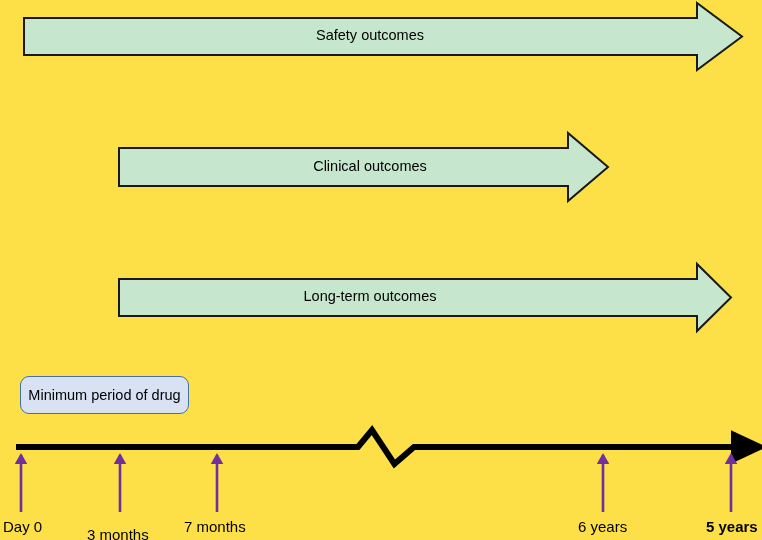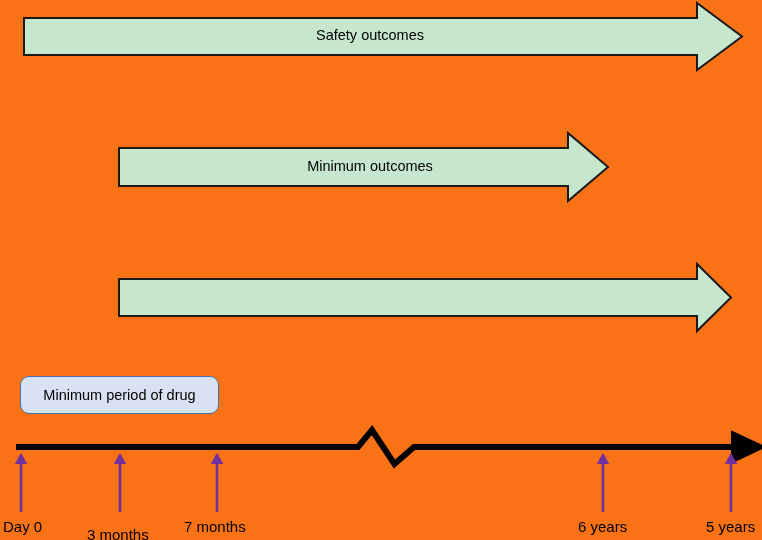--- a/index.html
+++ b/index.html
@@ -8,21 +8,21 @@
     padding: 0;
     background: #ffffff;
   }
   body {
     font-family: "Liberation Sans", "DejaVu Sans", sans-serif;
   }
   #figure {
     position: relative;
     width: 762px;
     height: 540px;
-    background: #f97316;
+    background: #fde047;
     overflow: hidden;
   }
   .layer {
     position: absolute;
     left: 0;
     top: 0;
     width: 762px;
     height: 540px;
   }
   
@@ -67,23 +67,24 @@
 
   <svg class="layer" viewBox="0 0 762 540" width="762" height="540" xmlns="http://www.w3.org/2000/svg">
     <g id="arrow-shapes">
         <polygon points="24,18 697,18 697,3 742,36.5 697,70 697,55 24,55" fill="#c6e7ce" stroke="#1a1a1a" stroke-width="2" stroke-linejoin="miter"></polygon>
         <polygon points="119,148 568,148 568,133 608,167 568,201 568,186 119,186" fill="#c6e7ce" stroke="#1a1a1a" stroke-width="2" stroke-linejoin="miter"></polygon>
         <polygon points="119,279 697,279 697,264 731,297.5 697,331 697,316 119,316" fill="#c6e7ce" stroke="#1a1a1a" stroke-width="2" stroke-linejoin="miter"></polygon>
       </g>
   </svg>
 
   <div class="arrow-label" style="left:0; top:28px; width:740px;">Safety outcomes</div>
-  <div class="arrow-label" style="left:0; top:159px; width:740px;">Minimum outcomes</div>
+  <div class="arrow-label" style="left:0; top:159px; width:740px;">Clinical outcomes</div>
+  <div class="arrow-label" style="left:0; top:289px; width:740px;">Long-term outcomes</div>
 
-  <div class="callout" style="left:20px; top:376px; width:199px; height:38px;">
+  <div class="callout" style="left:20px; top:376px; width:169px; height:38px;">
     <span>Minimum period of drug</span>
   </div>
 
   <svg class="layer" viewBox="0 0 762 540" width="762" height="540" xmlns="http://www.w3.org/2000/svg">
     <defs>
       <marker id="axis-head" markerWidth="7" markerHeight="7" refX="2.2" refY="3" orient="auto" markerUnits="strokeWidth">
         <path d="M0,0.2 L6,3 L0,5.8 z" fill="#000000"></path>
       </marker>
       <marker id="tick-head" markerWidth="5" markerHeight="5" refX="3.6" refY="2.5" orient="auto" markerUnits="strokeWidth">
         <path d="M0,0 L4.4,2.5 L0,5 z" fill="#7030a0"></path>
@@ -96,15 +97,15 @@
         <line x1="217" y1="512" x2="217" y2="455" stroke="#7030a0" stroke-width="2.6" marker-end="url(#tick-head)"></line>
         <line x1="603" y1="512" x2="603" y2="455" stroke="#7030a0" stroke-width="2.6" marker-end="url(#tick-head)"></line>
         <line x1="731" y1="512" x2="731" y2="455" stroke="#7030a0" stroke-width="2.6" marker-end="url(#tick-head)"></line>
       </g>
   </svg>
 
   <div class="tick-label left-anchor" style="left:3px; top:519px;">Day 0</div>
   <div class="tick-label left-anchor" style="left:87px; top:519px;margin-top:8px;">3 months</div>
   <div class="tick-label left-anchor" style="left:184px; top:519px;">7 months</div>
   <div class="tick-label left-anchor" style="left:578px; top:519px;">6 years</div>
-  <div class="tick-label left-anchor" style="left:706px; top:519px;">5 years</div>
+  <div class="tick-label left-anchor" style="left:706px; top:519px;font-weight:bold;">5 years</div>
 
 </div>
 
 </body></html>

